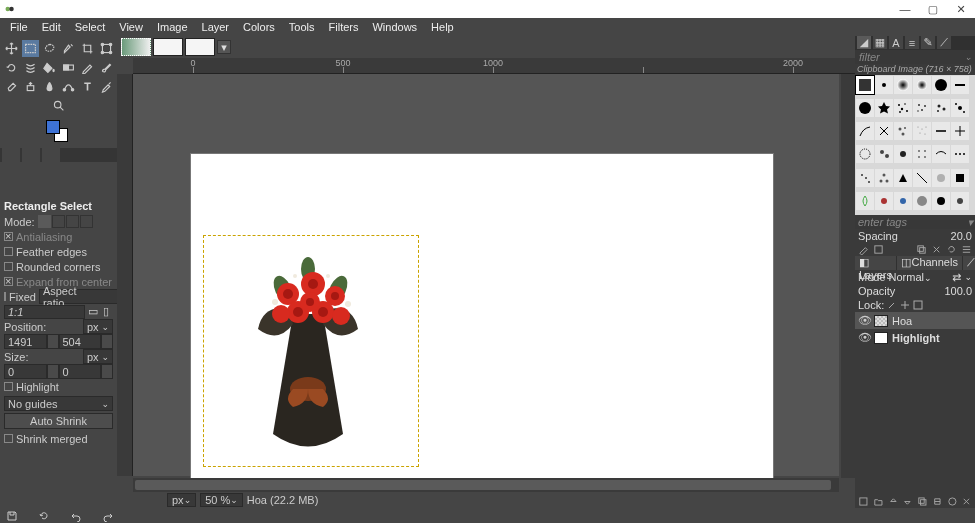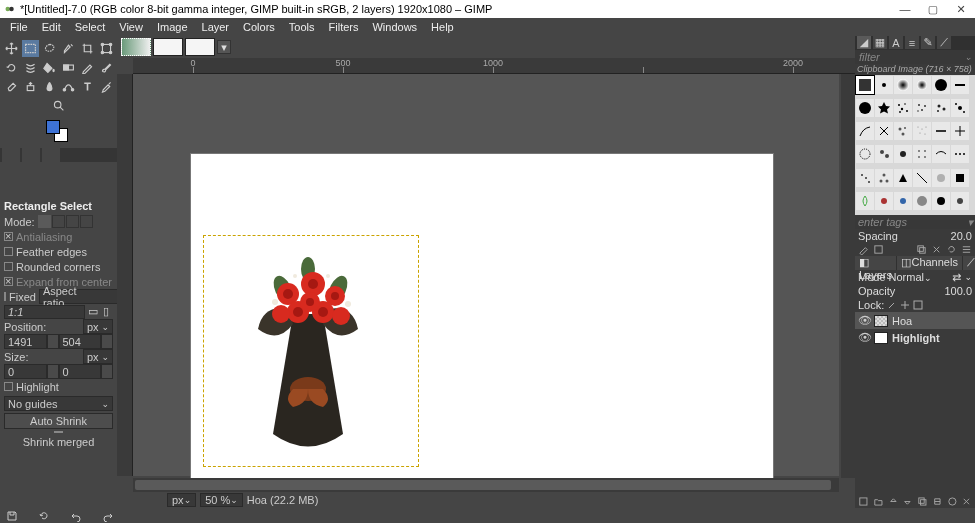--- a/index.html
+++ b/index.html
@@ -93,21 +93,20 @@
 .chev{font-size:9px;}
 </style>
 </head>
 <body>
 
 <div class="titlebar">
   <svg class="icon" viewBox="0 0 16 16">
       <circle cx="5" cy="8" r="3" fill="#7a5"></circle>
       <circle cx="10" cy="8" r="3" fill="#333"></circle>
     </svg>
-  <span>*[Untitled]-7.0 (RGB color 8-bit gamma integer, GIMP built-in sRGB, 2 layers) 1920x1080 – GIMP</span>
   <div class="spacer"></div>
   <div class="winbtn">—</div>
   <div class="winbtn">▢</div>
   <div class="winbtn">✕</div>
 </div>
 
 <div class="menubar">
   <span>File</span>
   <span>Edit</span>
   <span>Select</span>
@@ -324,21 +323,21 @@
           <span class="cb"></span>
           <span>Highlight</span>
         </div>
       <div class="sel" style="margin-top:2px;">
           <span>No guides</span>
           <span class="chev">⌄</span>
         </div>
       <div class="btn" style="margin-top:2px;text-align:center;">
           <span>Auto Shrink</span>
         </div>
-      <div class="row" style="margin-top:2px;flex-direction:column;">
+      <div class="row" style="margin-top:2px;">
           <span class="cb"></span>
           <span>Shrink merged</span>
         </div>
     </div>
   </div>
 
   <div class="midcol">
     <div class="tabstrip">
       <div class="thumb active"></div>
       <div class="thumb" style="background:#f5f5f5;"></div>

